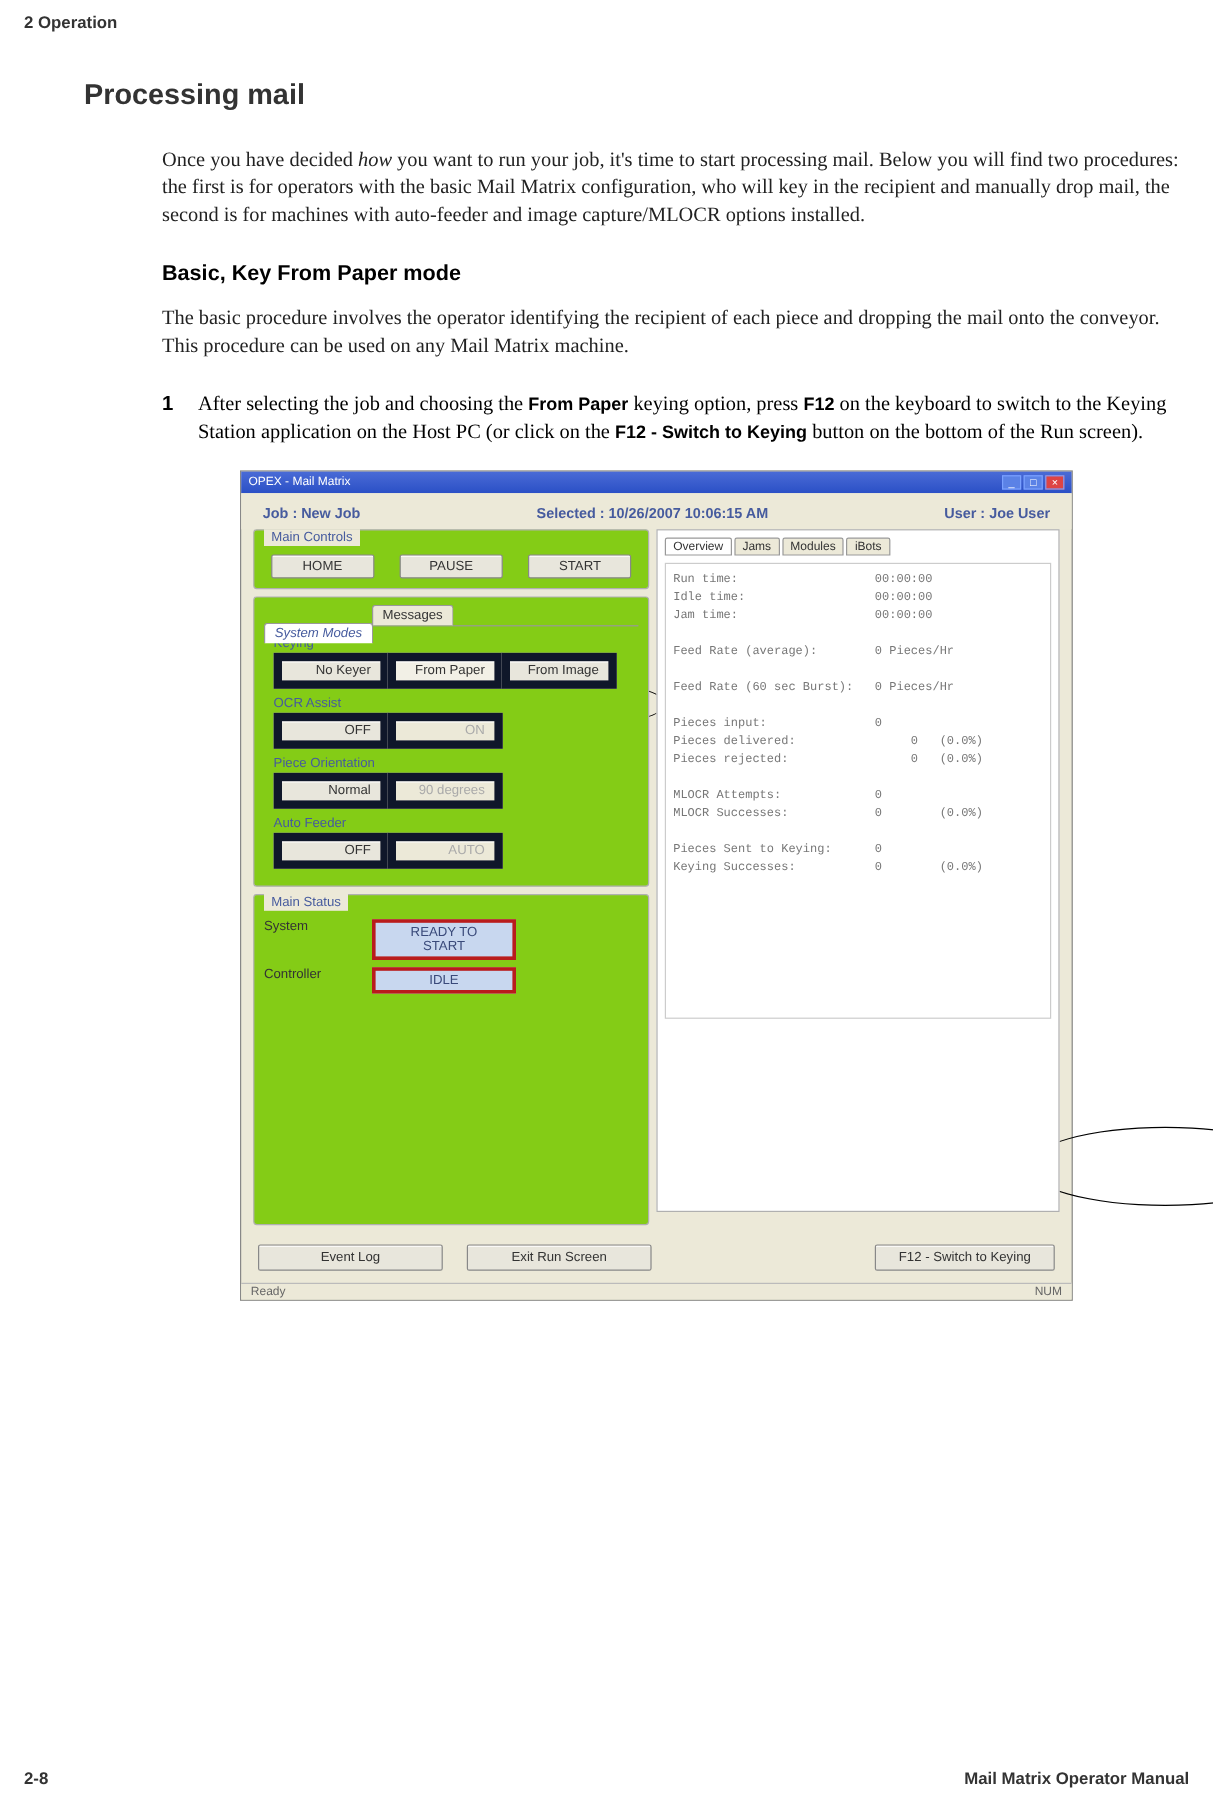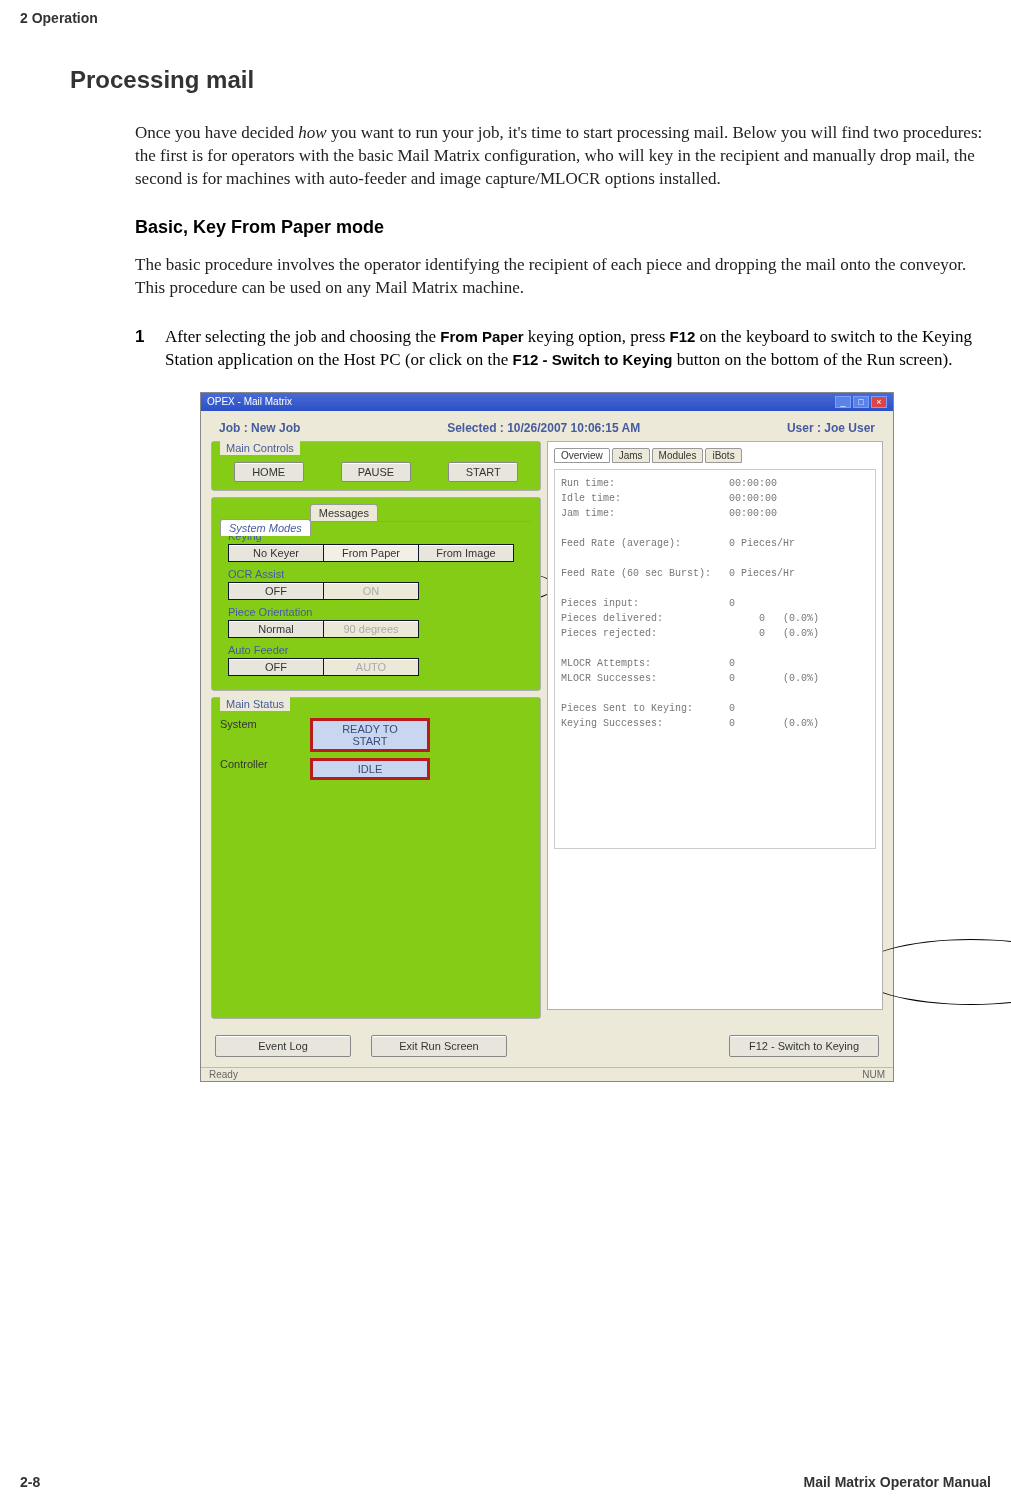--- a/index.html
+++ b/index.html
@@ -131,21 +131,21 @@
     font-weight: normal;
   }
   .btn-row { display:flex; gap:10px; justify-content:space-around; }
   .btn {
     background: #e8e6dc;
     border: 1px solid #888;
     border-radius: 2px;
     padding: 3px 0;
     text-align: center;
     font-size: 11px;
-    width: 70px;
+    width: 86px;
     box-shadow: inset 0 1px 0 #fff;
   }
   .tabs {
     display:flex;
     border-bottom: 1px solid #999;
     margin-bottom: 4px;
     font-size: 11px;
   }
   .tab {
     padding: 2px 8px;
@@ -163,26 +163,26 @@
   .sub-label {
     color: #465b9e;
     font-size: 11px;
     margin-bottom: 2px;
   }
   .seg-row {
     display:flex;
     margin-bottom: 6px;
   }
   .seg {
-    border: 1px solid #0f172a;
+    border: 7px solid #0f172a;
     background: #e8e6dc;
     padding: 2px 8px;
     font-size: 11px;
     width: 96px;
-    text-align: center;
+    text-align: right;
     margin-right: -1px;
     box-shadow: inset 0 1px 0 #fff;
   }
   .seg.selected { background: #f2f0e6; }
   .seg.disabled { color: #aaa; background:#ece9d8; }
   .status-row {
     display:flex;
     align-items:flex-start;
     margin-bottom: 6px;
     font-size: 11px;
@@ -228,21 +228,21 @@
     justify-content: space-between;
     padding: 6px 14px 10px 14px;
   }
   .bottom-left { display:flex; gap:20px; }
   .wide-btn {
     background: #e8e6dc;
     border: 1px solid #888;
     border-radius: 2px;
     padding: 4px 0;
     text-align:center;
-    width: 136px;
+    width: 154px;
     font-size:11px;
     box-shadow: inset 0 1px 0 #fff;
   }
   .statusbar {
     display:flex;
     justify-content: space-between;
     border-top:1px solid #bbb;
     font-size:10px;
     padding: 1px 8px;
     background:#ece9d8;
@@ -347,21 +347,21 @@
               <div class="seg disabled">90 degrees</div>
             </div>
             <div class="sub-label">Auto Feeder</div>
             <div class="seg-row">
               <div class="seg">OFF</div>
               <div class="seg disabled">AUTO</div>
             </div>
           </div>
         </div>
 
-        <div class="group" style="height:322px;">
+        <div class="group" style="height:276px;">
           <div class="group-title">Main Status</div>
           <div class="status-row">
             <div class="status-label">System</div>
             <div class="status-box">READY TO START</div>
           </div>
           <div class="status-row">
             <div class="status-label">Controller</div>
             <div class="status-box">IDLE</div>
           </div>
         </div>

